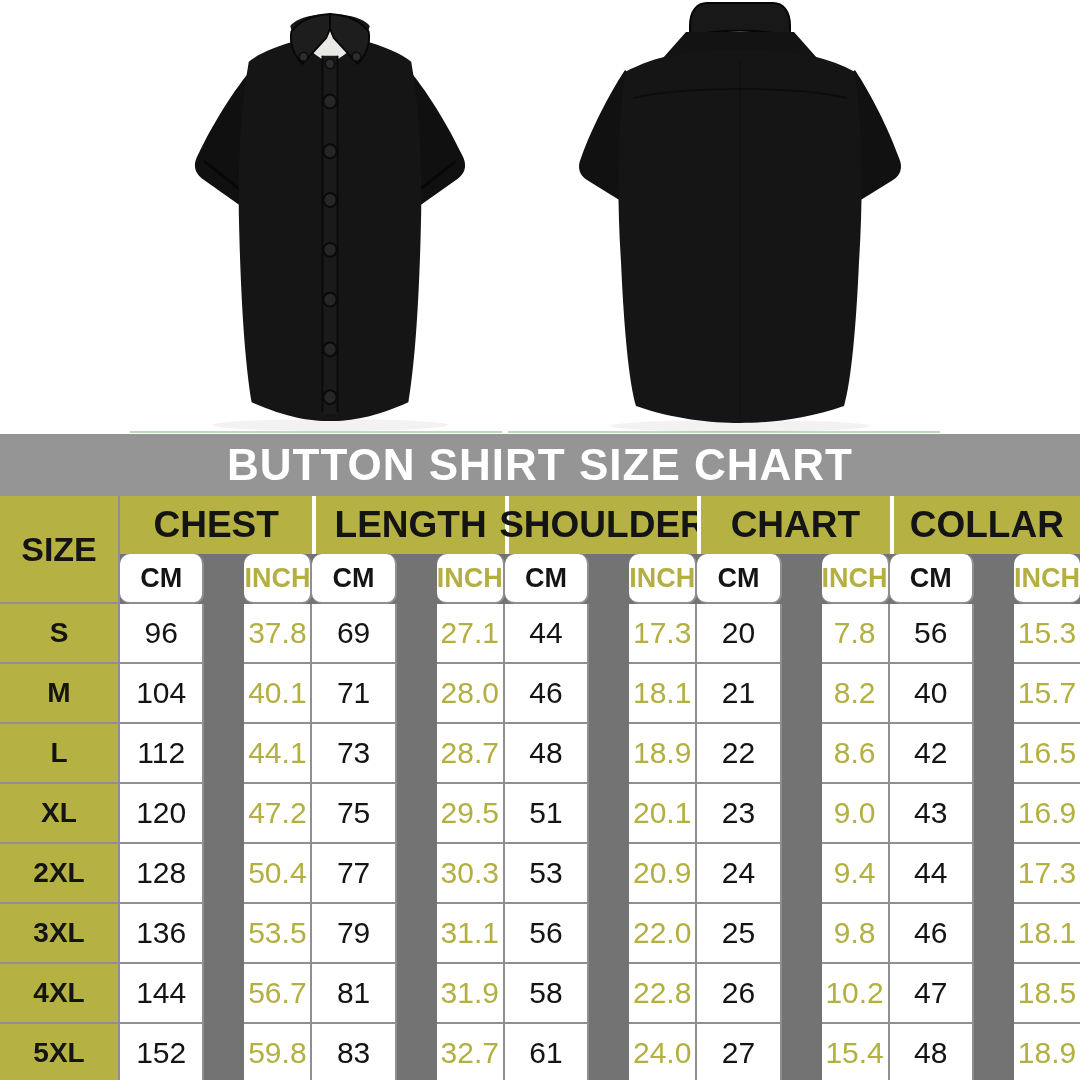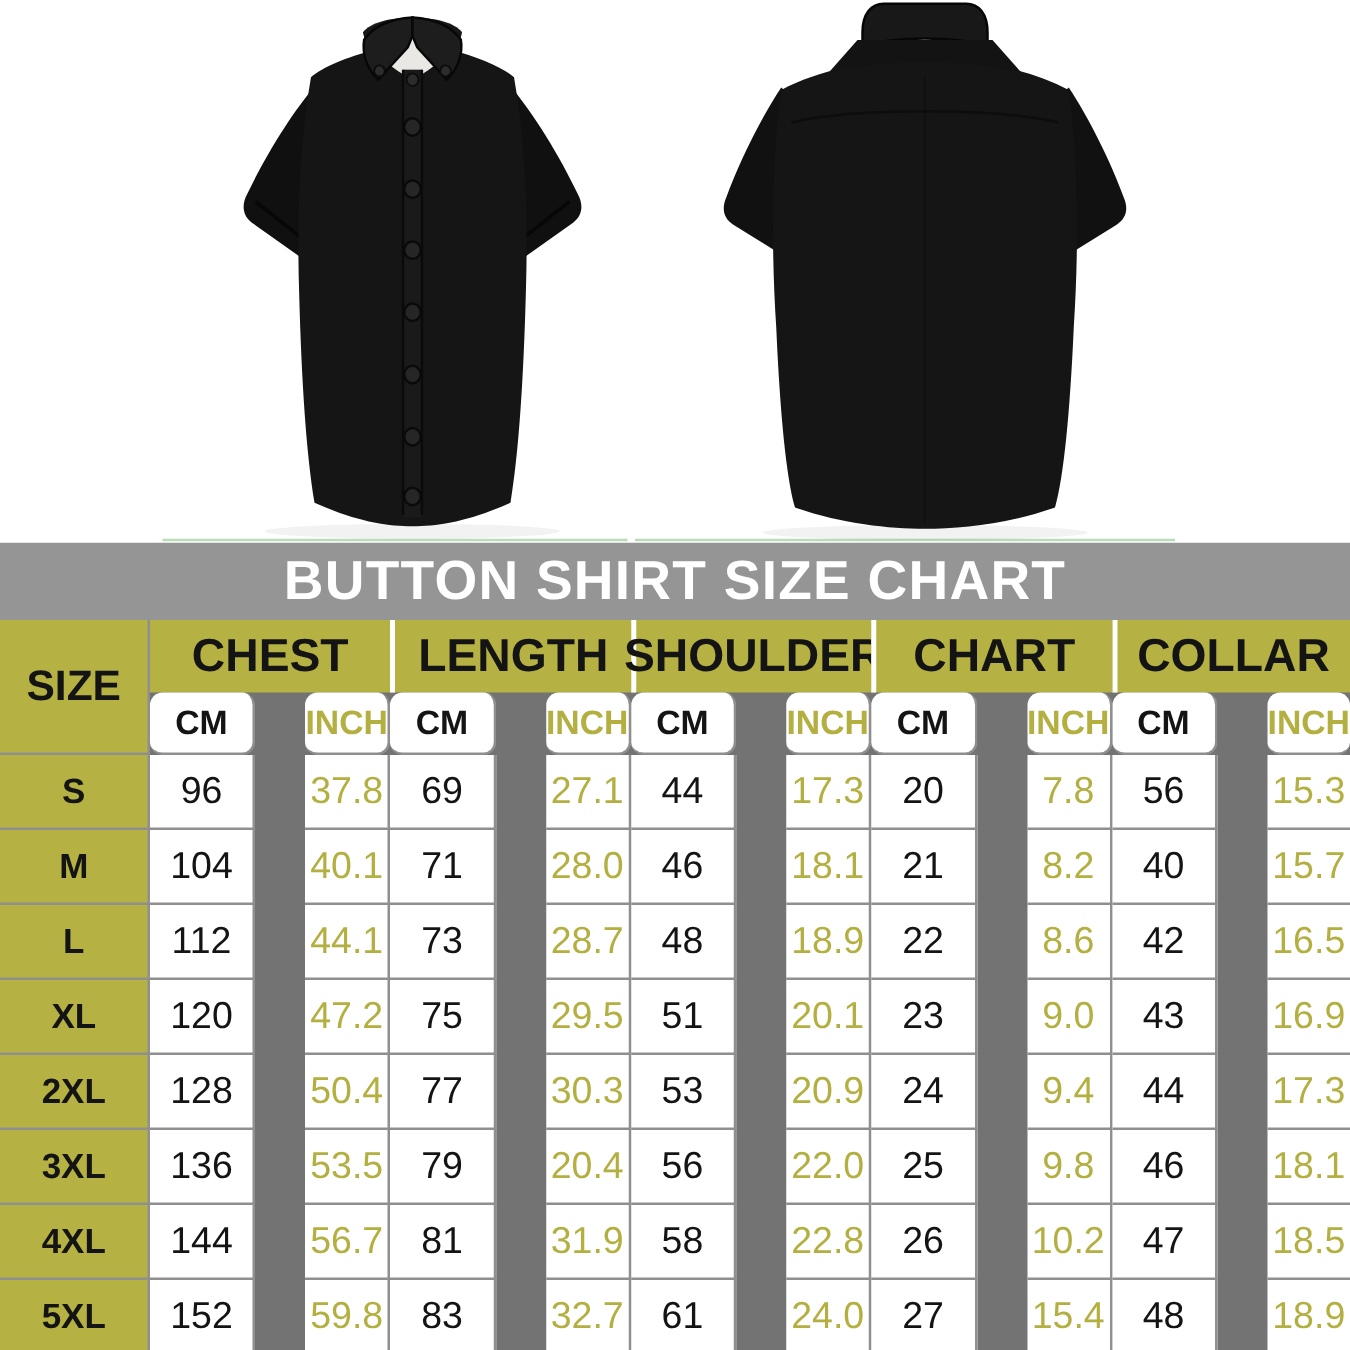--- a/index.html
+++ b/index.html
@@ -185,21 +185,21 @@
   <div class="c d in">20.9</div>
   <div class="c d">24</div>
   <div class="c d in">9.4</div>
   <div class="c d">44</div>
   <div class="c d in last">17.3</div>
 
   <div class="c sz">3XL</div>
   <div class="c d">136</div>
   <div class="c d in">53.5</div>
   <div class="c d">79</div>
-  <div class="c d in">20.4</div>
+  <div class="c d in">31.1</div>
   <div class="c d">56</div>
   <div class="c d in">22.0</div>
   <div class="c d">25</div>
   <div class="c d in">9.8</div>
   <div class="c d">46</div>
   <div class="c d in last">18.1</div>
 
   <div class="c sz">4XL</div>
   <div class="c d">144</div>
   <div class="c d in">56.7</div>

